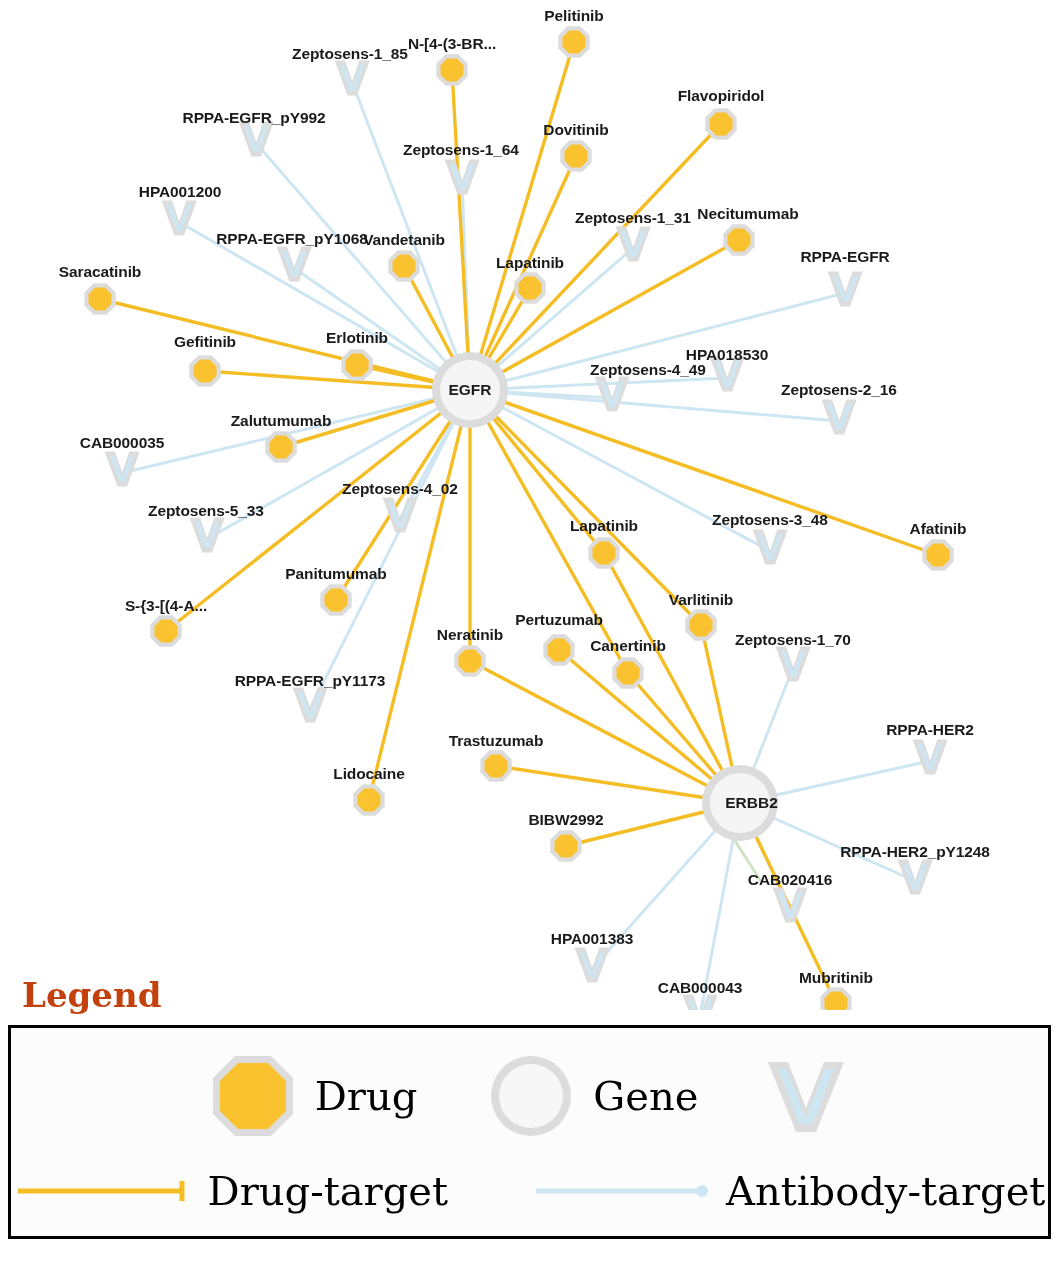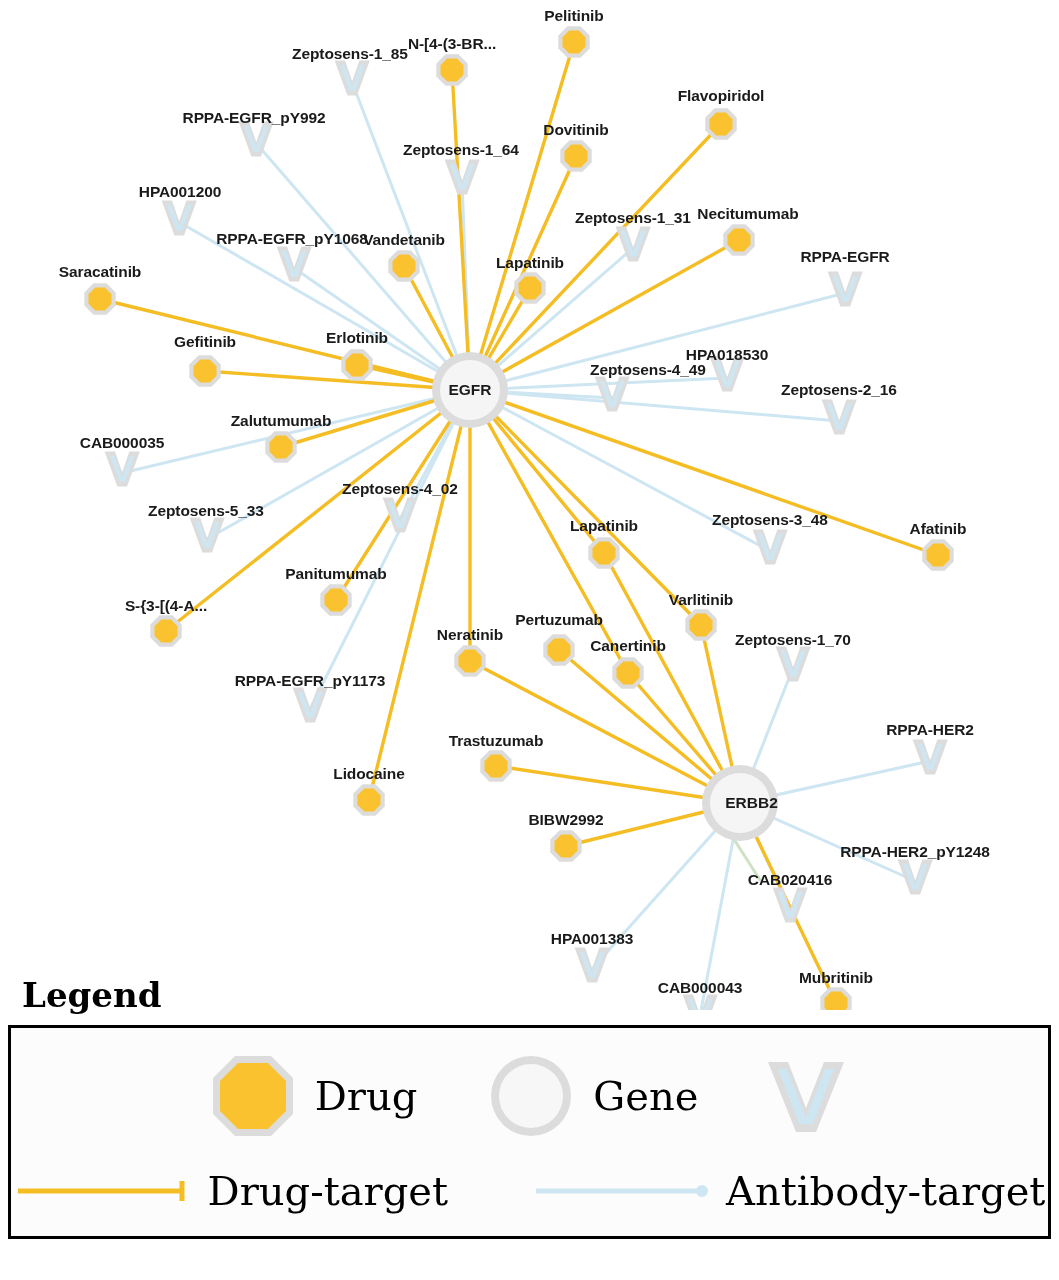--- a/index.html
+++ b/index.html
@@ -46,21 +46,21 @@
   .legend-wrap {
     position: absolute;
     left: 0;
     top: 975px;
     width: 1059px;
   }
   .legend-title {
     font-family: "DejaVu Serif", serif;
     font-size: 34px;
     font-weight: bold;
-    color: #000000;
+    color: #c2410c;
     margin: 0 0 10px 22px;
   }
   .legend-box {
     margin: 0 8px 0 8px;
     border: 3px solid #000;
     height: 208px;
     position: relative;
     background: #fcfcfc;
   }
   .legend-row-1 {

